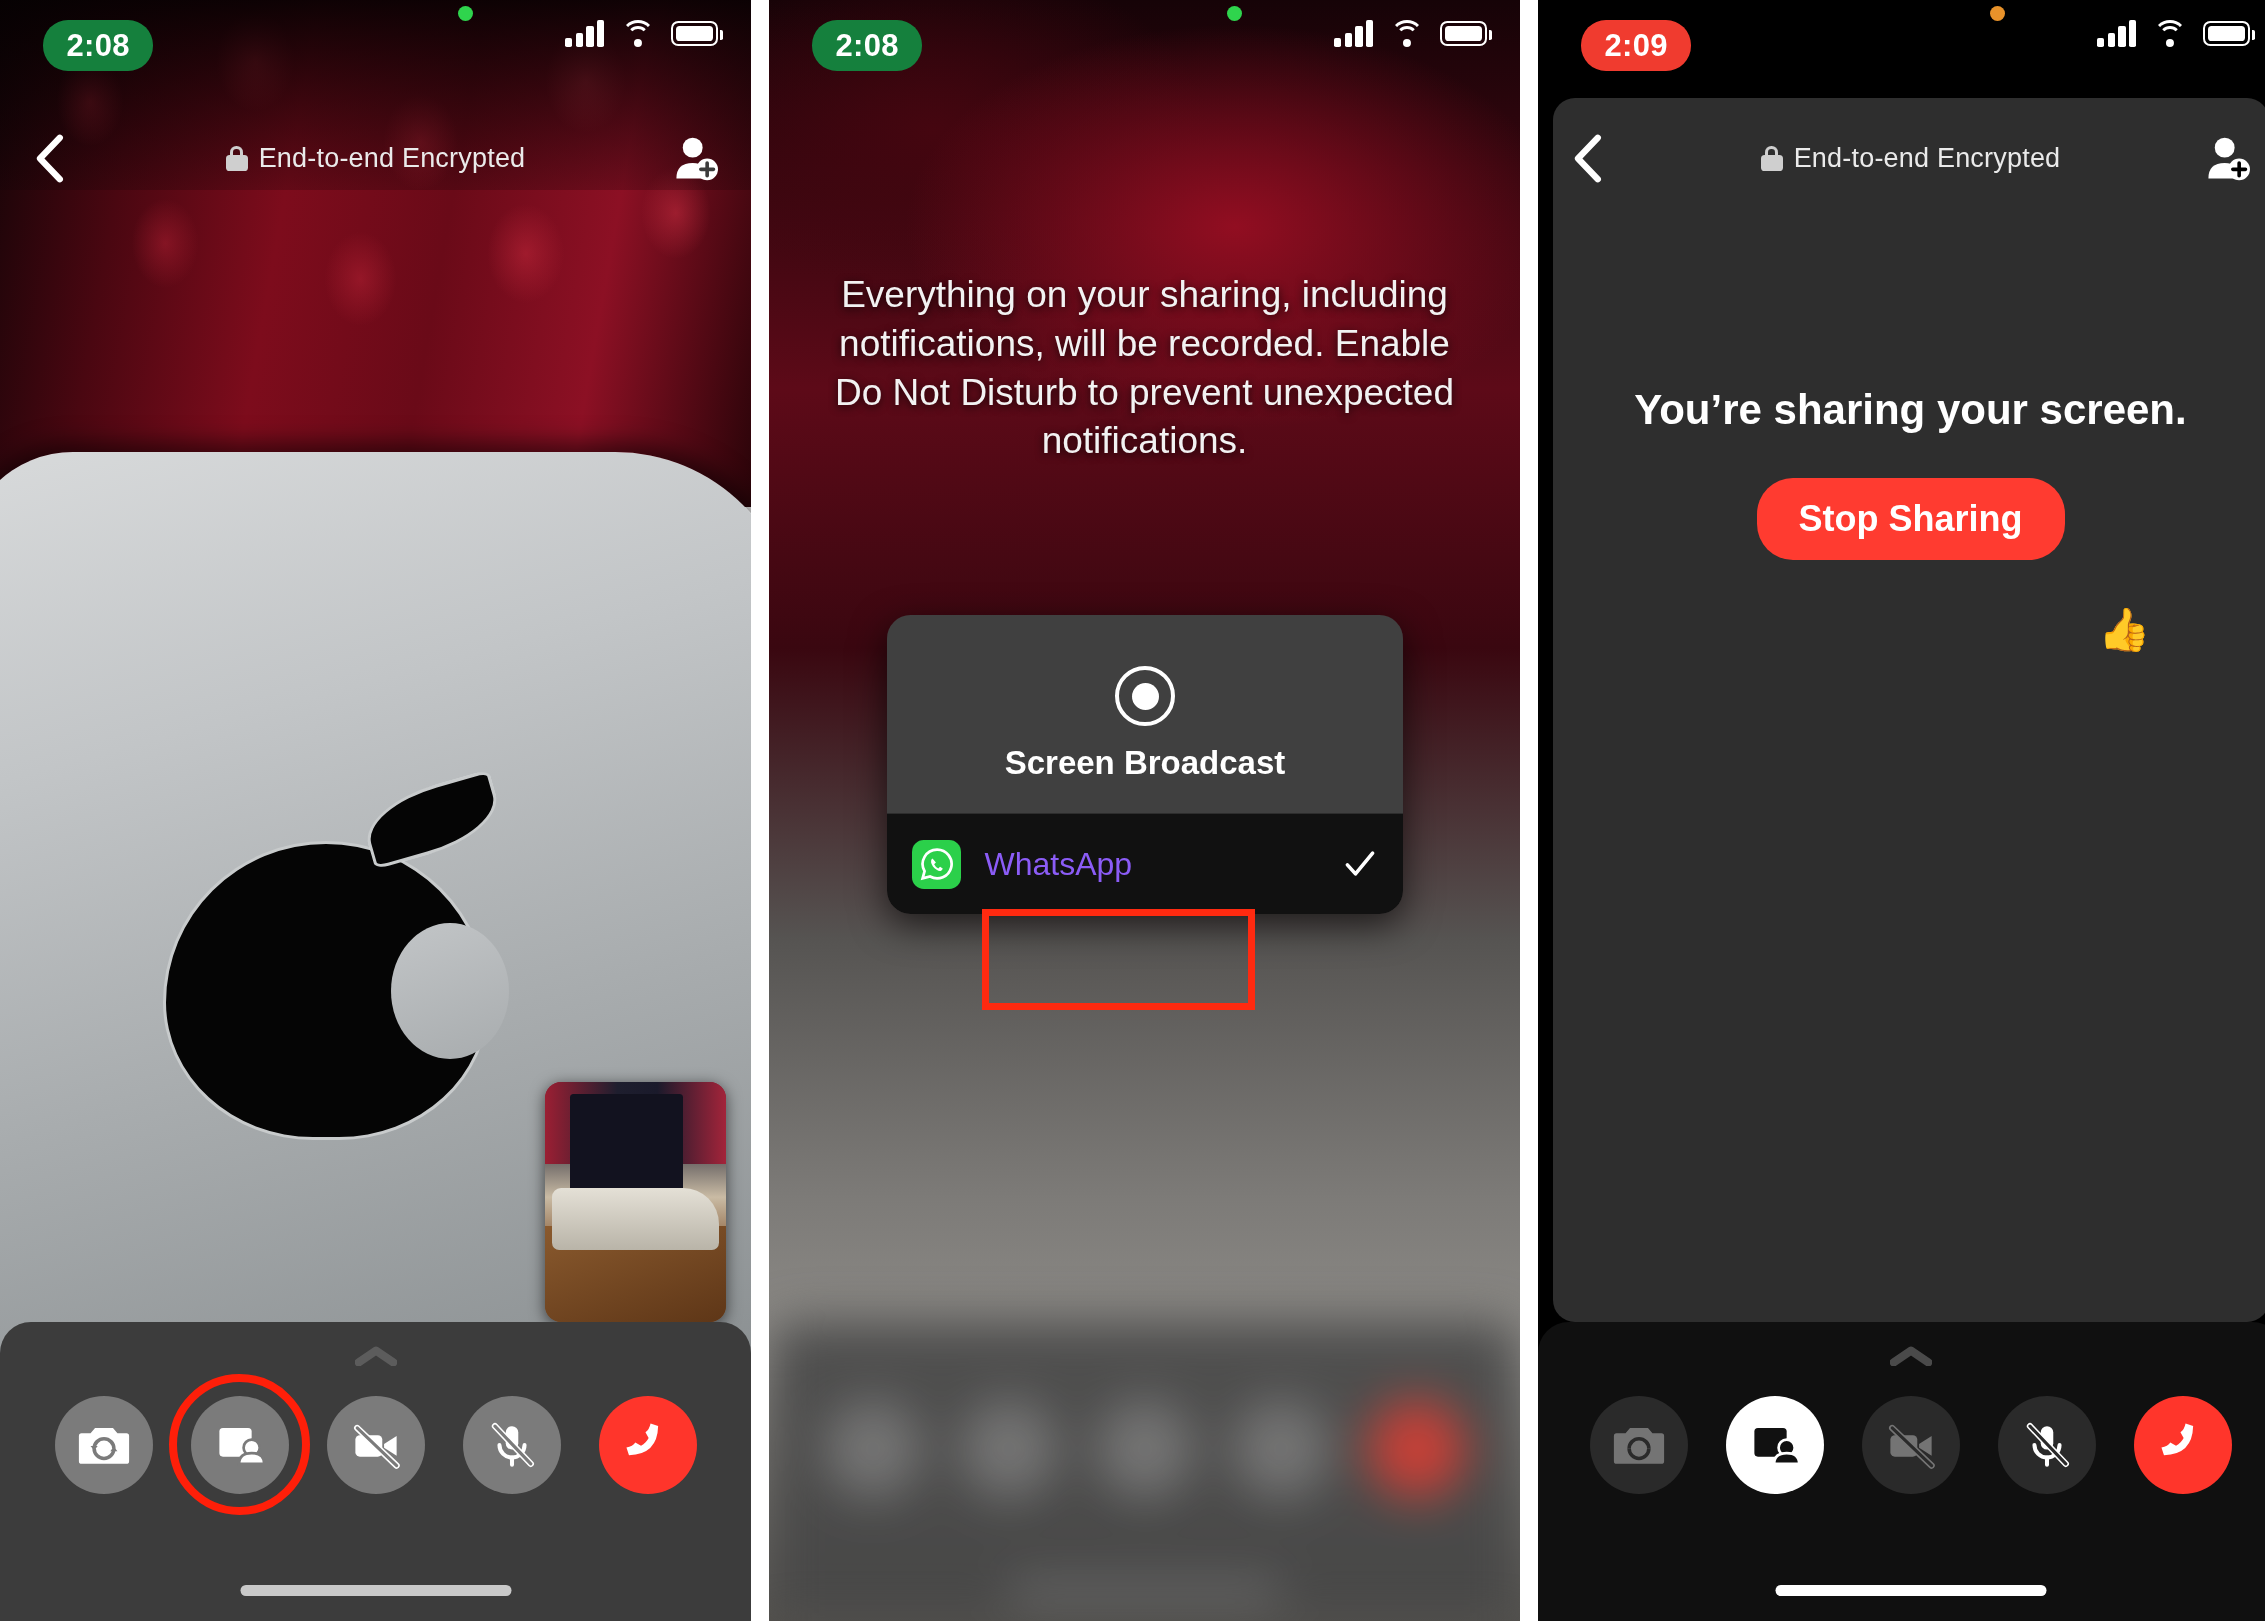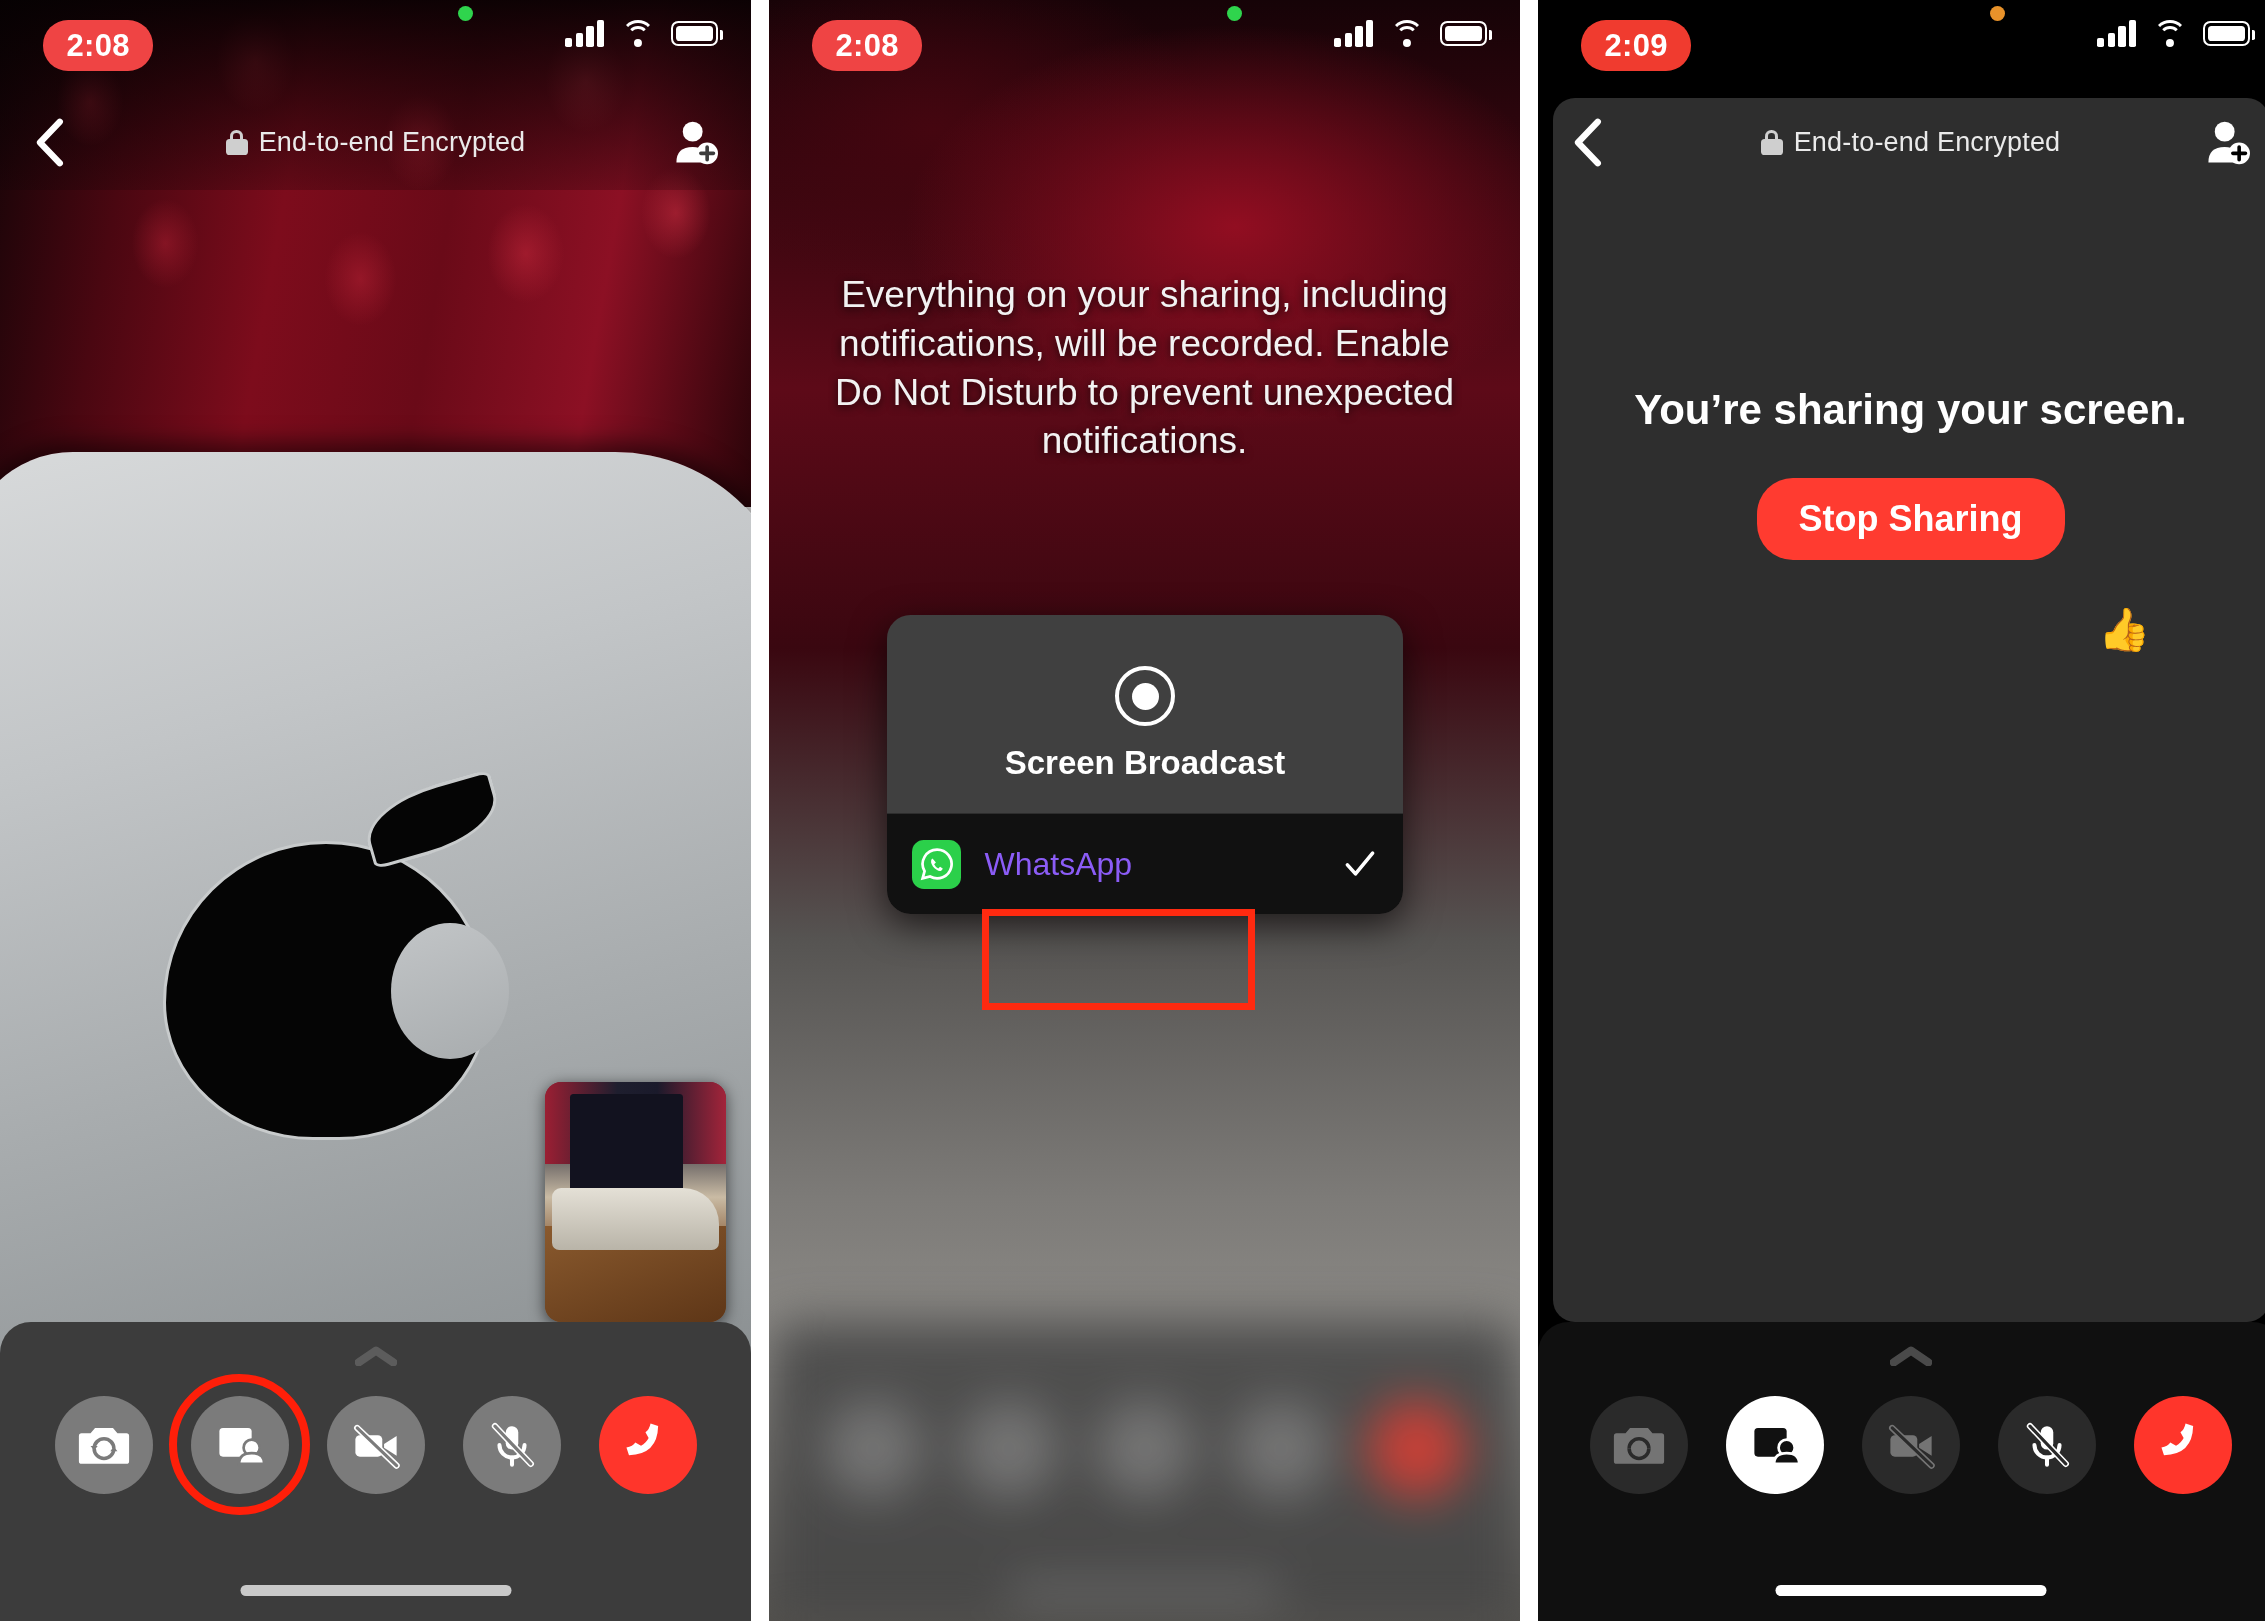--- a/index.html
+++ b/index.html
@@ -61,21 +61,21 @@
     transform:rotate(-16deg);
   }
 
   
   .statusbar{ position:absolute; left:0; top:0; width:100%; height:90px; z-index:40; }
   .time-pill{
     position:absolute; left:43px; top:20px; height:51px; padding:0 23.5px;
     border-radius:25px; display:flex; align-items:center; justify-content:center;
     color:#fff; font-size:31px; font-weight:600; letter-spacing:0.3px;
   }
-  .time-pill.green{ background:#ef4444; }
+  .time-pill.green{ background:#15803d; }
   .time-pill.red{ background:#f03b2f; }
   .status-right{ position:absolute; right:33px; top:20px; display:flex; align-items:center; gap:16.3px; }
   .priv-dot{ position:absolute; top:-14.5px; width:15.4px; height:15.4px; border-radius:50%; }
   .priv-dot.green{ background:#2fd44d; left:-107px; }
   .priv-dot.orange{ background:#e8922a; left:-107px; }
   .bars{ display:flex; align-items:flex-end; gap:3.6px; height:27px; }
   .bars i{ display:block; width:7.2px; background:#fff; border-radius:1.8px; }
   .bars i:nth-child(1){ height:9px; }
   .bars i:nth-child(2){ height:14.5px; }
   .bars i:nth-child(3){ height:21px; }
@@ -89,21 +89,21 @@
   .wifi span:nth-child(2){ width:22px; height:22px; top:6.3px; }
   .wifi-dot{ position:absolute; left:50%; bottom:0; transform:translateX(-50%);
              width:8.1px; height:8.1px; background:#fff; border-radius:50%; }
   .battery{ position:relative; width:47px; height:24.4px; border:2.7px solid #fff; border-radius:7.2px; }
   .battery::after{ content:""; position:absolute; right:-7.2px; top:7.2px; width:3.6px; height:10px;
                    background:#fff; border-radius:0 1.8px 1.8px 0; }
   .battery-fill{ position:absolute; left:2.7px; top:2.7px; bottom:2.7px; width:calc(100% - 5.4px);
                  background:#fff; border-radius:3.6px; }
 
   
-  .navbar{ position:absolute; left:0; top:102px; width:100%; height:81px; z-index:40;
+  .navbar{ position:absolute; left:0; top:118px; width:100%; height:81px; z-index:40;
            display:flex; align-items:center; }
   .nav-back{ position:absolute; left:31px; width:36px; height:49px; }
   .nav-back svg{ width:100%; height:100%; }
   .nav-center{ position:absolute; left:0; right:0; display:flex; align-items:center;
                justify-content:center; gap:11px; }
   .lock-ico{ position:relative; width:22px; height:25px; }
   .lock-body{ position:absolute; bottom:0; width:22px; height:16.3px;
               background:#cfcfcf; border-radius:3.6px; }
   .lock-shackle{ position:absolute; top:0; left:4.5px; width:12.7px; height:12.7px;
                  border:3.2px solid #cfcfcf; border-bottom:none;

